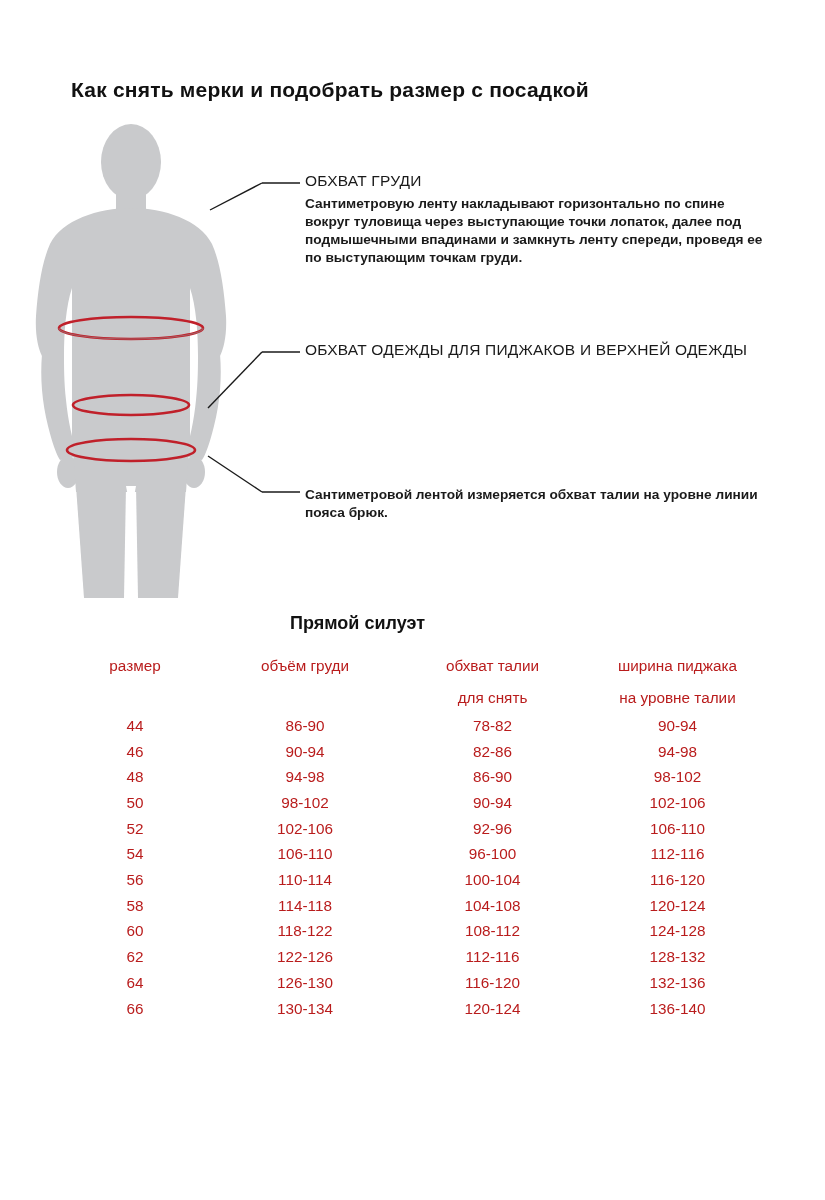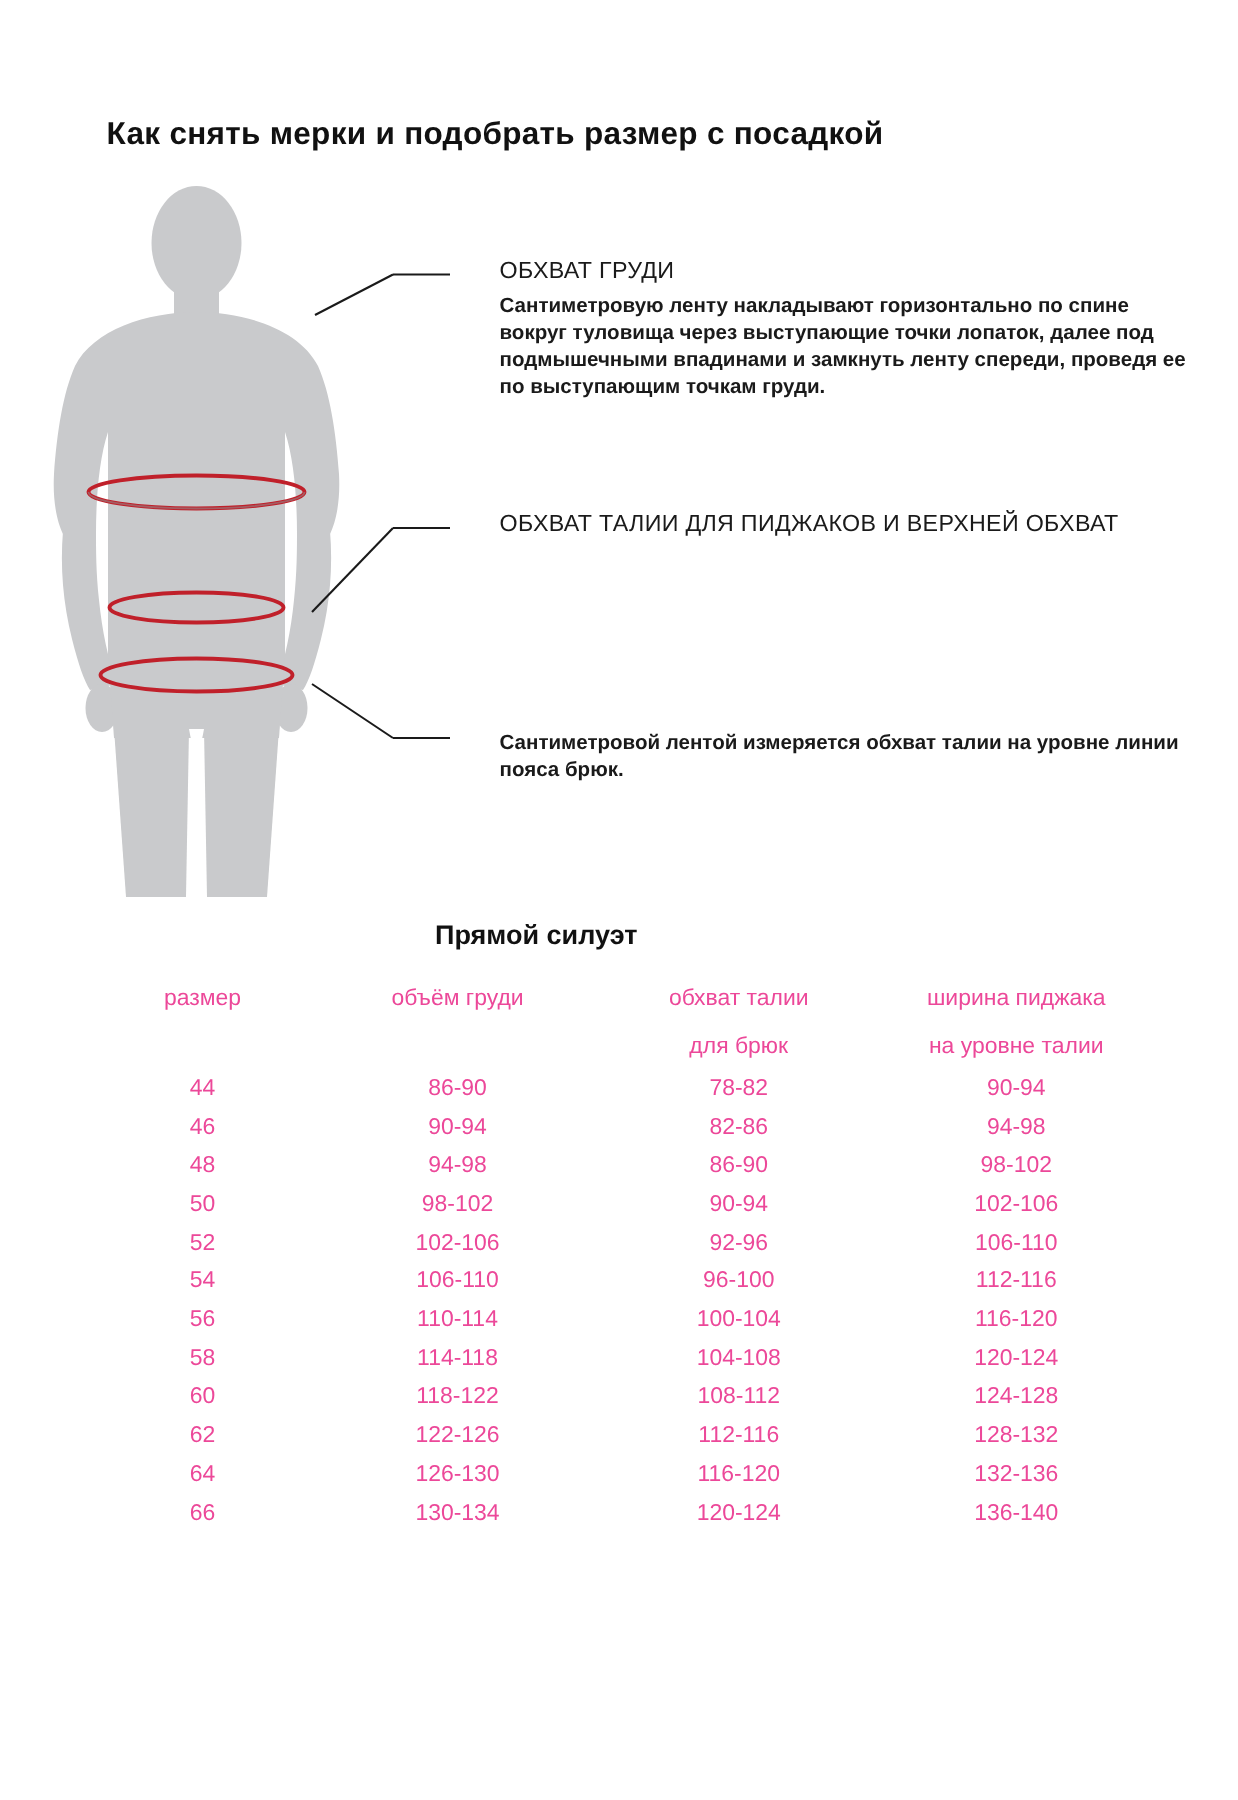--- a/index.html
+++ b/index.html
@@ -36,21 +36,20 @@
     width: 260px;
     height: 480px;
   }
   .figure-svg {
     display: block;
   }
 
   
   .callout {
     position: absolute;
-    margin-left: 28px;
   }
   .callout-title {
     font-size: 15.5px;
     color: #1a1a1a;
     letter-spacing: 0.2px;
     white-space: nowrap;
   }
   .callout-body {
     font-size: 13.7px;
     line-height: 1.32;
@@ -87,21 +86,21 @@
     font-weight: bold;
     color: #111111;
   }
   .size-table {
     position: absolute;
     top: 658px;
     left: 60px;
     width: 710px;
     border-collapse: collapse;
     font-size: 15.3px;
-    color: #ec4899;
+    color: #b91c1c;
   }
   .size-table th {
     font-weight: normal;
     padding: 0 0 2px 0;
     text-align: center;
     vertical-align: top;
     line-height: 1.0;
   }
   .size-table th .hdr-l1 { display: block; }
   .size-table th .hdr-l2 { display: block; margin-top: 17px; }
@@ -182,21 +181,21 @@
   <line x1="262" y1="492" x2="300" y2="492" stroke="#1a1a1a" stroke-width="1.4"></line>
   <line x1="262" y1="492" x2="208" y2="456" stroke="#1a1a1a" stroke-width="1.4"></line>
 </svg>
 
 <div class="callout" id="callout-chest">
   <div class="callout-title">ОБХВАТ ГРУДИ</div>
   <div class="callout-body">Сантиметровую ленту накладывают горизонтально по спине вокруг туловища через выступающие точки лопаток, далее под подмышечными впадинами и замкнуть ленту спереди, проведя ее по выступающим точкам груди.</div>
 </div>
 
 <div class="callout" id="callout-waist-jacket">
-  <div class="callout-title">ОБХВАТ ТАЛИИ ДЛЯ ПИДЖАКОВ И ВЕРХНЕЙ ОБХВАТ</div>
+  <div class="callout-title">ОБХВАТ ОДЕЖДЫ ДЛЯ ПИДЖАКОВ И ВЕРХНЕЙ ОДЕЖДЫ</div>
 </div>
 
 <div class="callout" id="callout-waist-trousers">
   <div class="callout-body">Сантиметровой лентой измеряется обхват талии на уровне линии пояса брюк.</div>
 </div>
 
 <div class="table-title">Прямой силуэт</div>
 
 <table class="size-table">
   <colgroup>
@@ -208,21 +207,21 @@
   <thead>
     <tr>
       <th>
         <span class="hdr-l1">размер</span>
       </th>
       <th>
         <span class="hdr-l1">объём груди</span>
       </th>
       <th>
         <span class="hdr-l1">обхват талии</span>
-        <span class="hdr-l2">для брюк</span>
+        <span class="hdr-l2">для снять</span>
       </th>
       <th>
         <span class="hdr-l1">ширина пиджака</span>
         <span class="hdr-l2">на уровне талии</span>
       </th>
     </tr>
   </thead>
   <tbody>
       <tr>
         <td>44</td>

